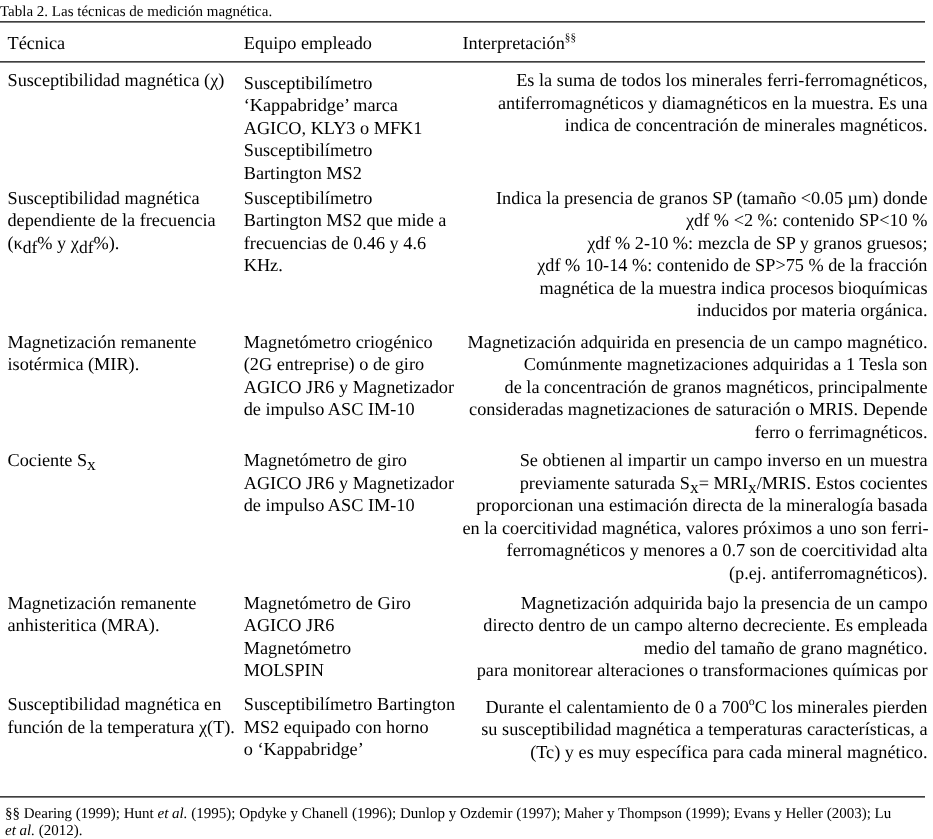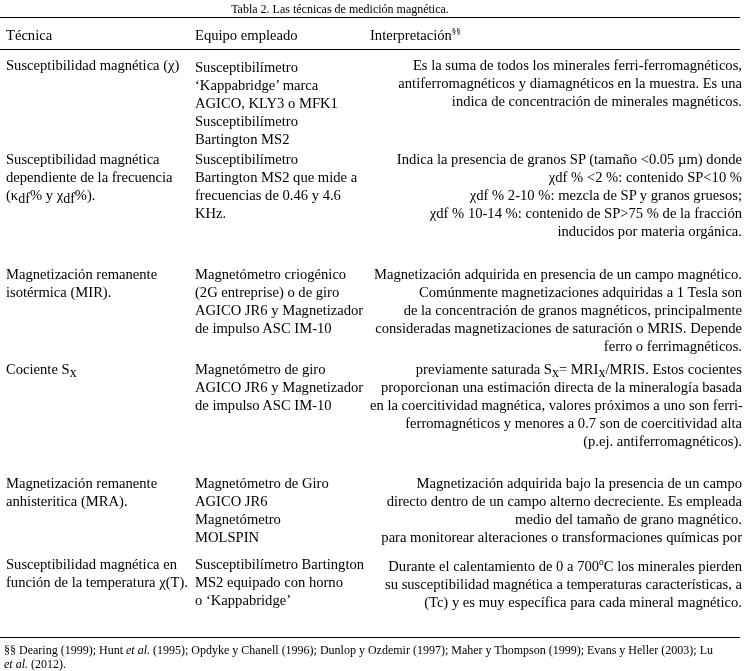--- a/index.html
+++ b/index.html
@@ -3,21 +3,21 @@
 <meta charset="utf-8">
 <style>
   html, body { margin: 0; padding: 0; background: #ffffff; }
   body {
     width: 746px; height: 671px; overflow: hidden; position: relative;
     font-family: "Liberation Serif", "DejaVu Serif", serif;
     color: #000; font-size: 14.6px; line-height: 18.1px;
   }
   .caption {
     position: absolute; left: 0; top: 2px; width: 680px;
-    text-align: center; font-size: 12px; line-height: 14px;
+    text-align: left; font-size: 12px; line-height: 14px;
   }
   .rule { position: absolute; left: 0; width: 740px; height: 0; border-top: 1.5px solid #000; }
   .hdr { position: absolute; top: 26px; font-size: 14.6px; line-height: 18px; text-align: left; }
   .hdr sup { font-size: 9px; vertical-align: 6px; line-height: 0; }
   .row { position: absolute; left: 0; width: 746px; }
   .c1 { position: absolute; left: 6px; width: 186px; }
   .c2 { position: absolute; left: 195px; width: 175px; }
   .c3 { position: absolute; left: 370px; width: 372px; text-align: right; }
   .line { display: block; white-space: nowrap; }
   sub { font-size: 14px; vertical-align: -3px; line-height: 0; }
@@ -68,20 +68,21 @@
     <span class="line">Susceptibilímetro</span>
     <span class="line">Bartington MS2 que mide a</span>
     <span class="line">frecuencias de 0.46 y 4.6</span>
     <span class="line">KHz.</span>
   </div>
   <div class="c3">
     <span class="line">Indica la presencia de granos SP (tamaño &lt;0.05 µm) donde</span>
     <span class="line">χdf % &lt;2 %: contenido SP&lt;10 %</span>
     <span class="line">χdf % 2-10 %: mezcla de SP y granos gruesos;</span>
     <span class="line">χdf % 10-14 %: contenido de SP&gt;75 % de la fracción</span>
+    <span class="line">magnética de la muestra indica procesos bioquímicas</span>
     <span class="line">inducidos por materia orgánica.</span>
   </div>
 </div>
 
 <div class="row" style="top:265px">
   <div class="c1">
     <span class="line">Magnetización remanente</span>
     <span class="line">isotérmica (MIR).</span>
   </div>
   <div class="c2">
@@ -102,20 +103,21 @@
 <div class="row" style="top:360px">
   <div class="c1">
     <span class="line"><span>Cociente S</span><sub>x</sub></span>
   </div>
   <div class="c2">
     <span class="line">Magnetómetro de giro</span>
     <span class="line">AGICO JR6 y Magnetizador</span>
     <span class="line">de impulso ASC IM-10</span>
   </div>
   <div class="c3">
+    <span class="line">Se obtienen al impartir un campo inverso en un muestra</span>
     <span class="line"><span>previamente saturada S</span><sub>x</sub><span>= MRI</span><sub>x</sub><span>/MRIS. Estos cocientes</span></span>
     <span class="line">proporcionan una estimación directa de la mineralogía basada</span>
     <span class="line">en la coercitividad magnética, valores próximos a uno son ferri-</span>
     <span class="line">ferromagnéticos y menores a 0.7 son de coercitividad alta</span>
     <span class="line">(p.ej. antiferromagnéticos).</span>
   </div>
 </div>
 
 <div class="row" style="top:474px">
   <div class="c1">

